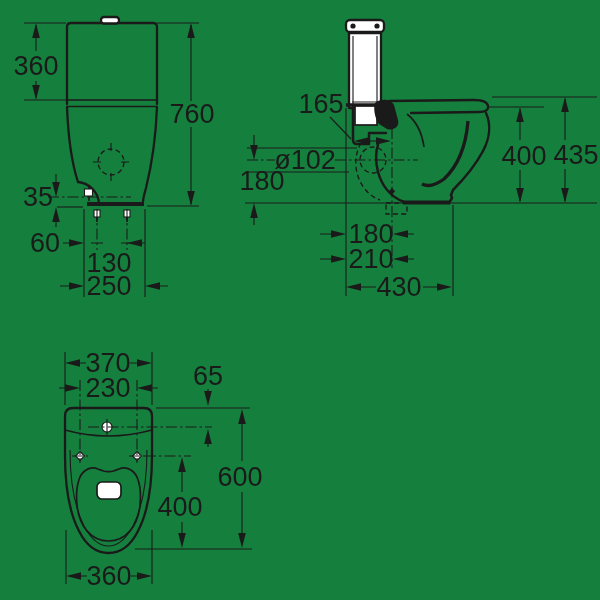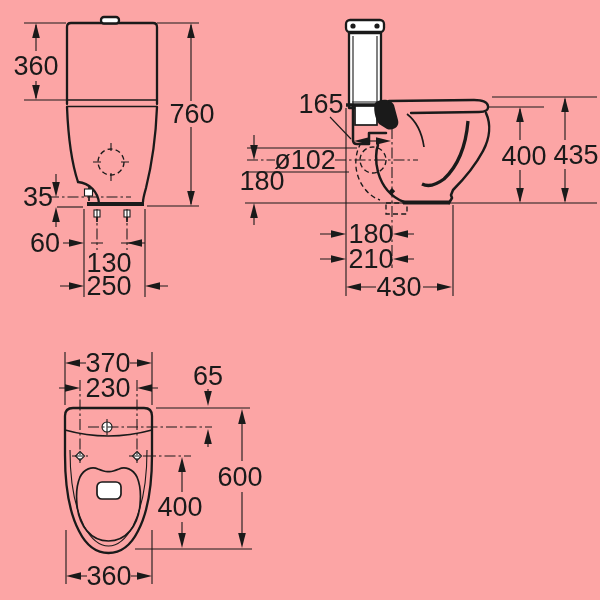--- a/index.html
+++ b/index.html
@@ -1,16 +1,16 @@
 <!DOCTYPE html>
 <html><head>
 <meta charset="utf-8">
 <style>
   html,body{margin:0;padding:0;background:#ffffff;}
-  .stage{width:600px;height:600px;position:relative;background:#fca5a5;overflow:hidden;}
+  .stage{width:600px;height:600px;position:relative;background:#15803d;overflow:hidden;}
   svg{display:block;}
   
   .ln    {stroke:#1a1a1a;fill:none;stroke-width:2.3;stroke-linecap:round;stroke-linejoin:round;}
   .ln25  {stroke:#1a1a1a;fill:none;stroke-width:2.5;stroke-linecap:round;stroke-linejoin:round;}
   .ln3   {stroke:#1a1a1a;fill:none;stroke-width:3.3;stroke-linecap:butt;}
   .ln4   {stroke:#1a1a1a;fill:none;stroke-width:4.2;stroke-linecap:butt;}
   .med   {stroke:#1a1a1a;fill:none;stroke-width:1.7;}
   .thin  {stroke:#1a1a1a;fill:none;stroke-width:1.1;}
   .dash  {stroke:#1a1a1a;fill:none;stroke-width:1.35;stroke-dasharray:5 3.2;}
   .ddot  {stroke:#1a1a1a;fill:none;stroke-width:1.05;stroke-dasharray:11 3 2.5 3;}

